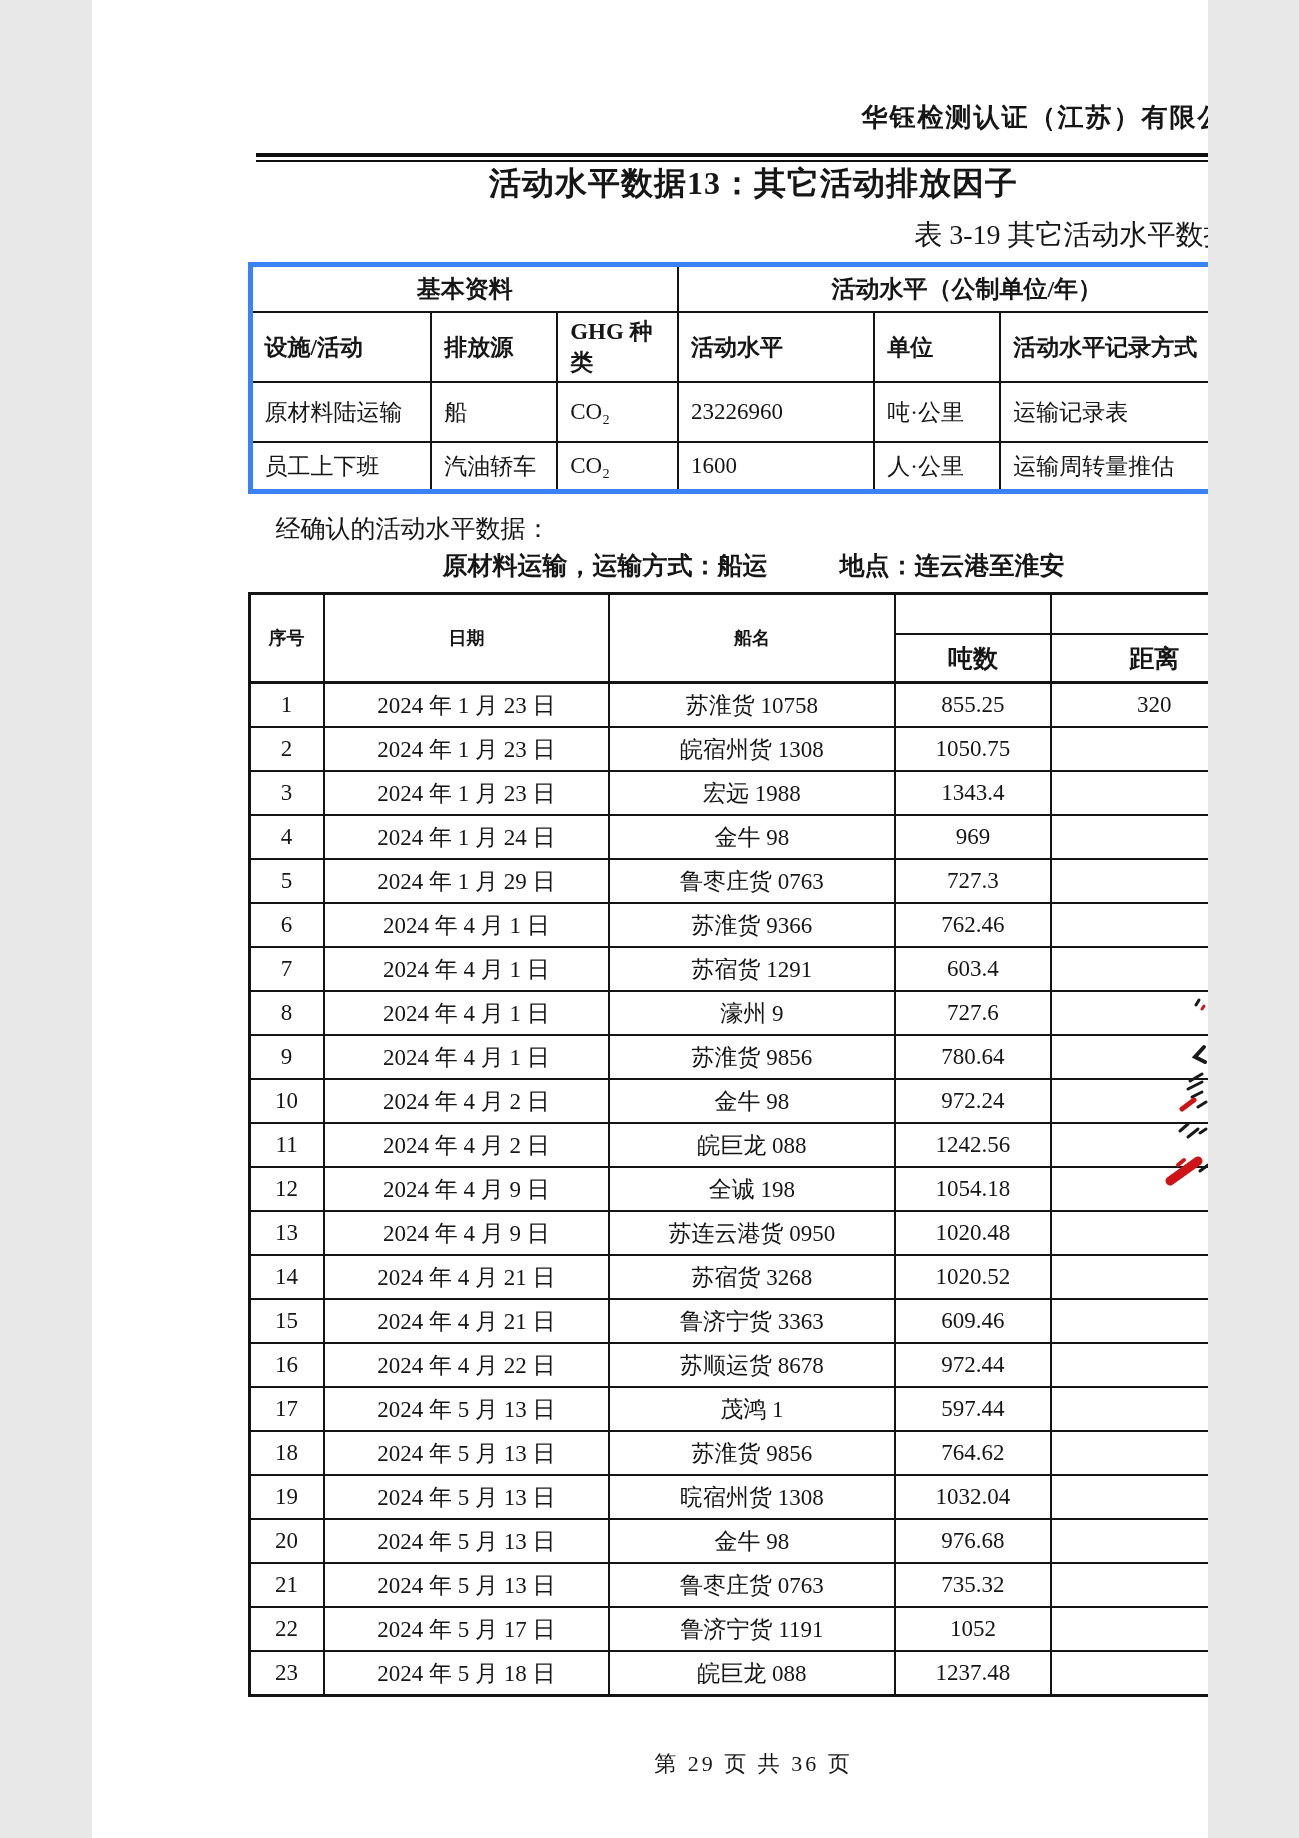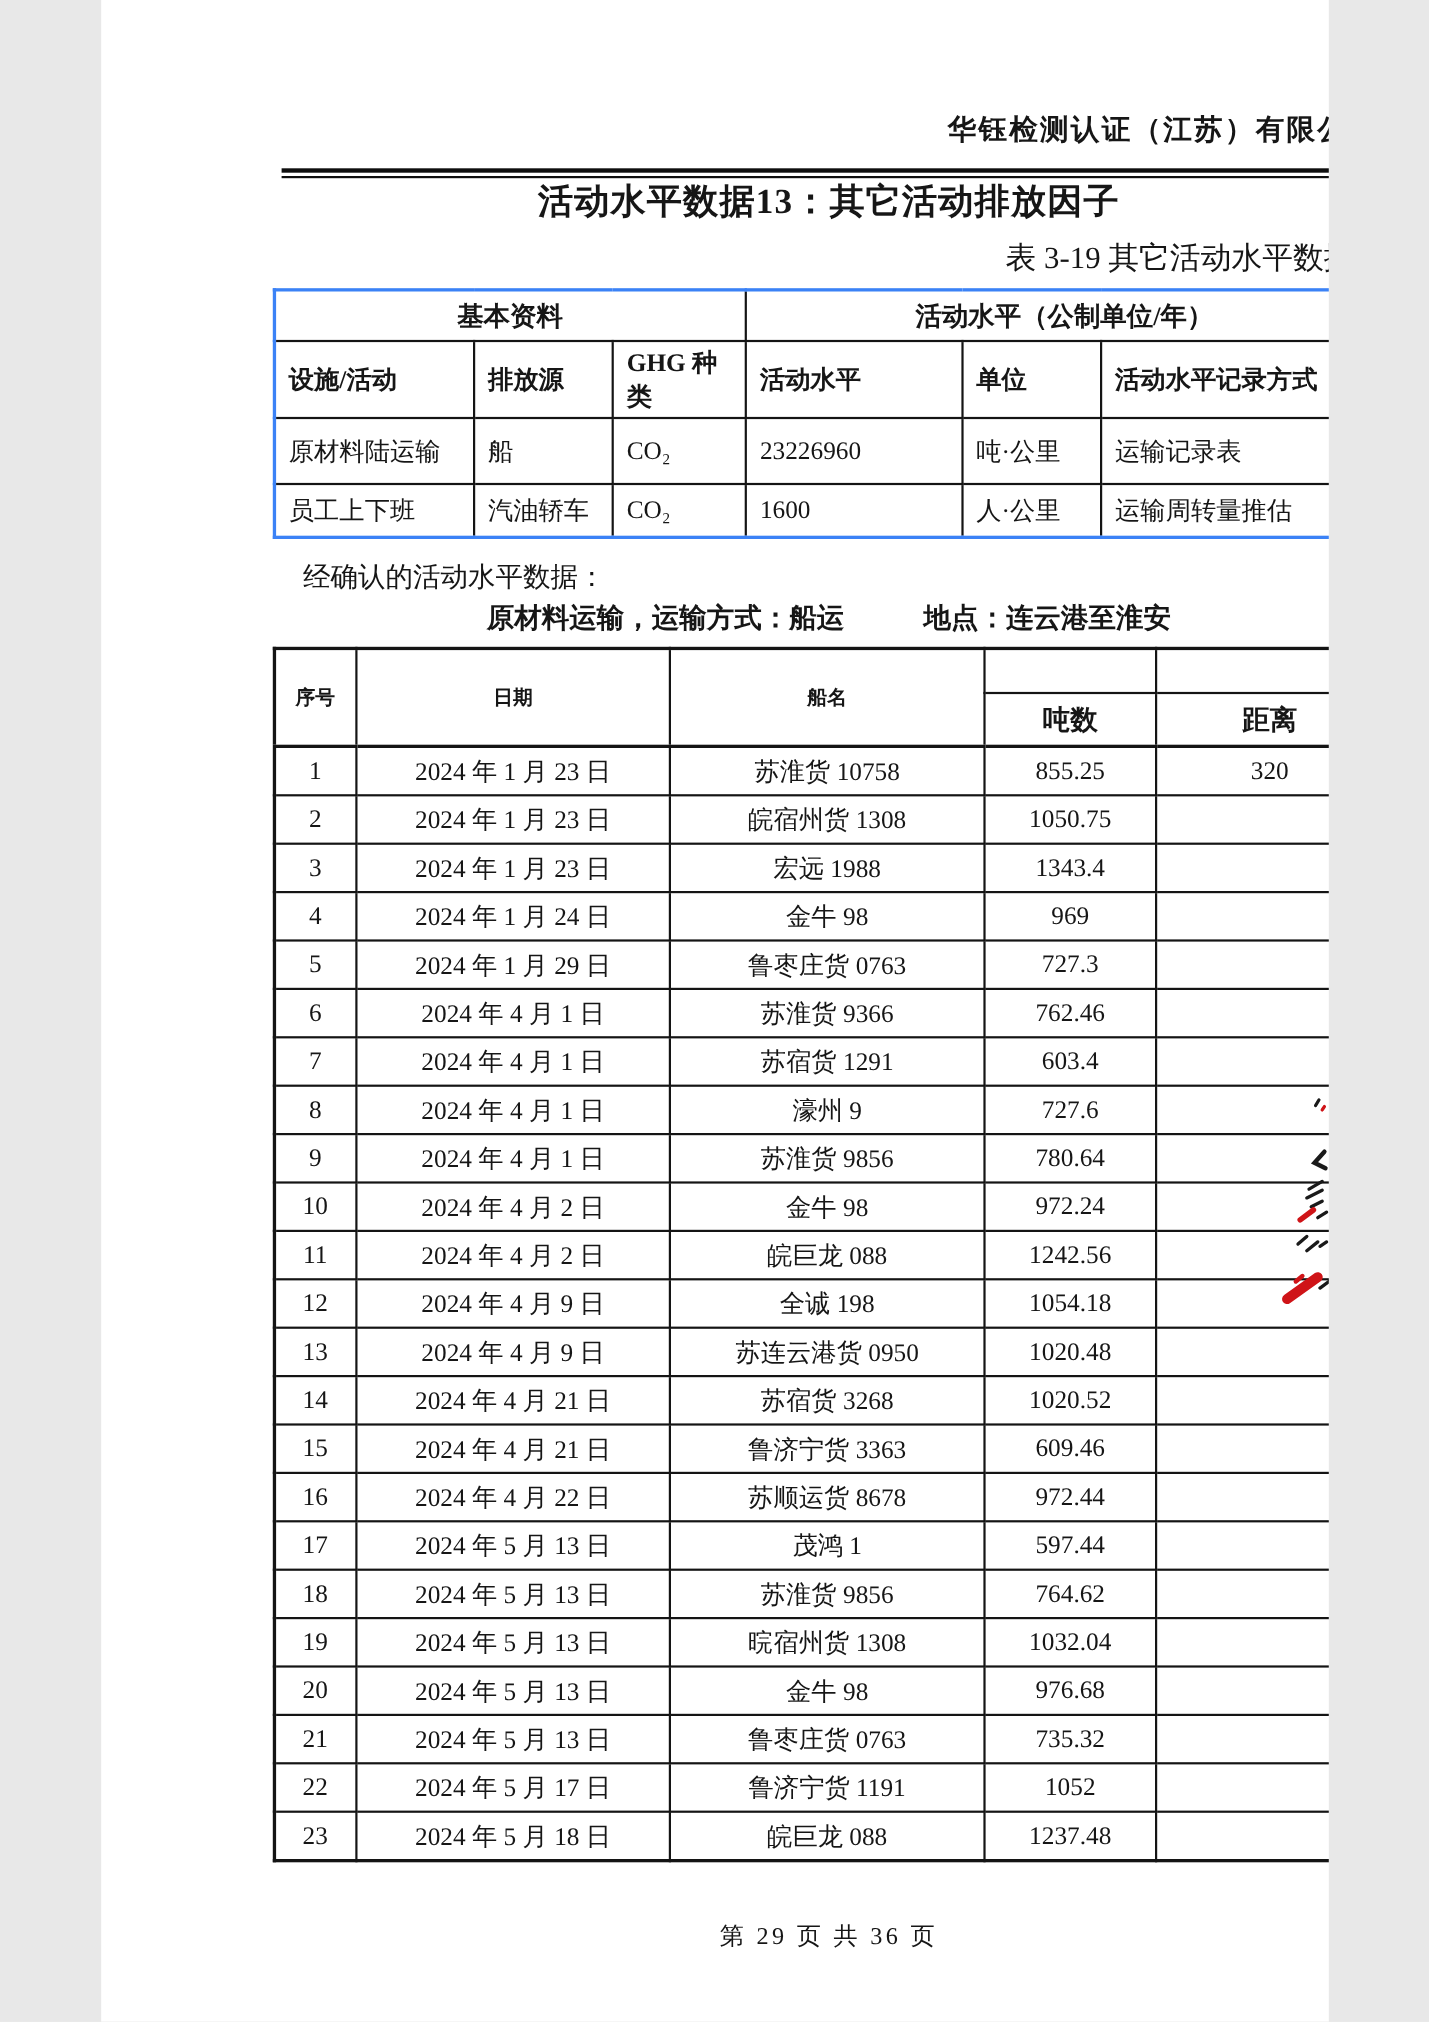--- a/index.html
+++ b/index.html
@@ -35,21 +35,21 @@
     font-weight:bold;
     letter-spacing:1px;
   }
   .table-caption {
     margin-top:10px;
     text-align:right;
     font-size:28px;
   }
 
   table { border-collapse:collapse; width:100%; table-layout:fixed; }
-  .basic-table { margin-top:8px; border:3px solid #3b82f6; }
+  .basic-table { margin-top:8px; border:5px solid #3b82f6; }
   .basic-table th, .basic-table td {
     border:2px solid #141414;
     font-size:23px;
     padding:2px 12px;
     text-align:left;
     vertical-align:middle;
     overflow:hidden;
   }
   .basic-table .group-row th { height:40px; text-align:center; font-weight:600; font-size:24px; }
   .basic-table .colhead-row th { height:64px; font-weight:600; }

